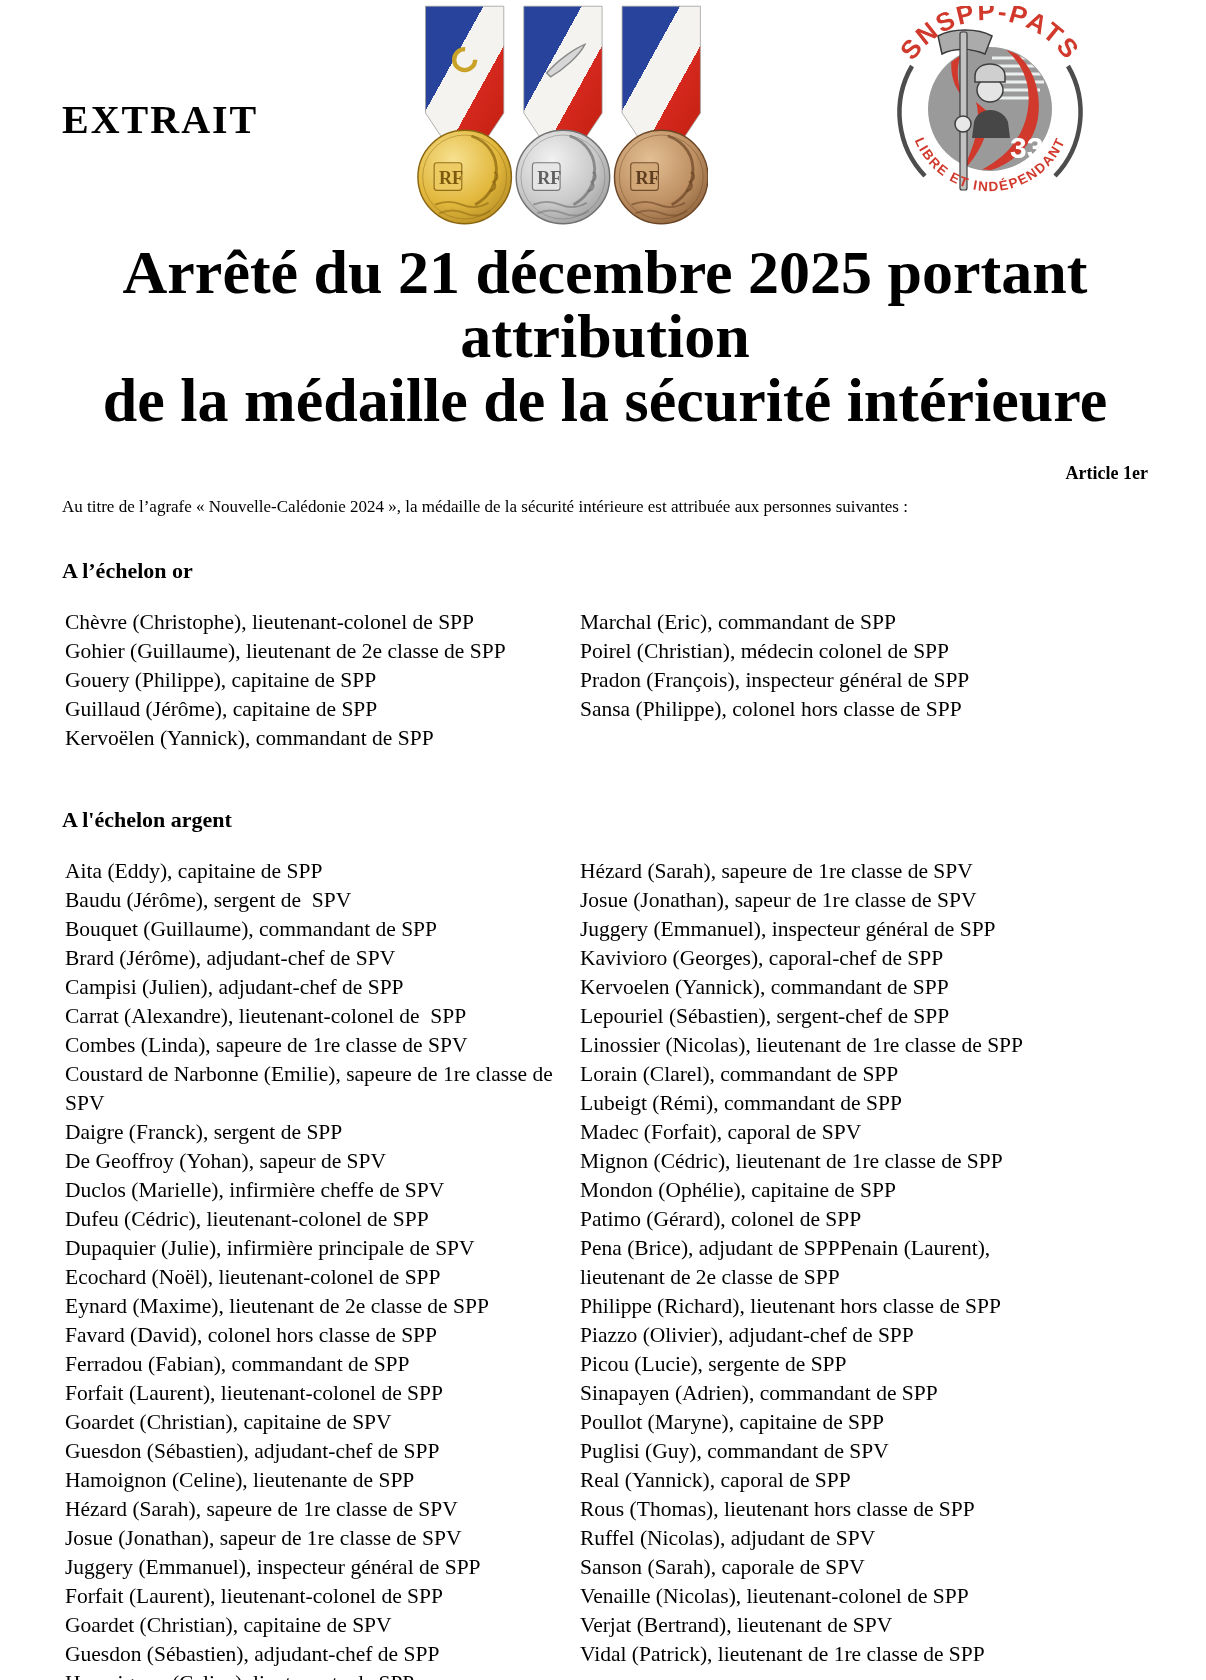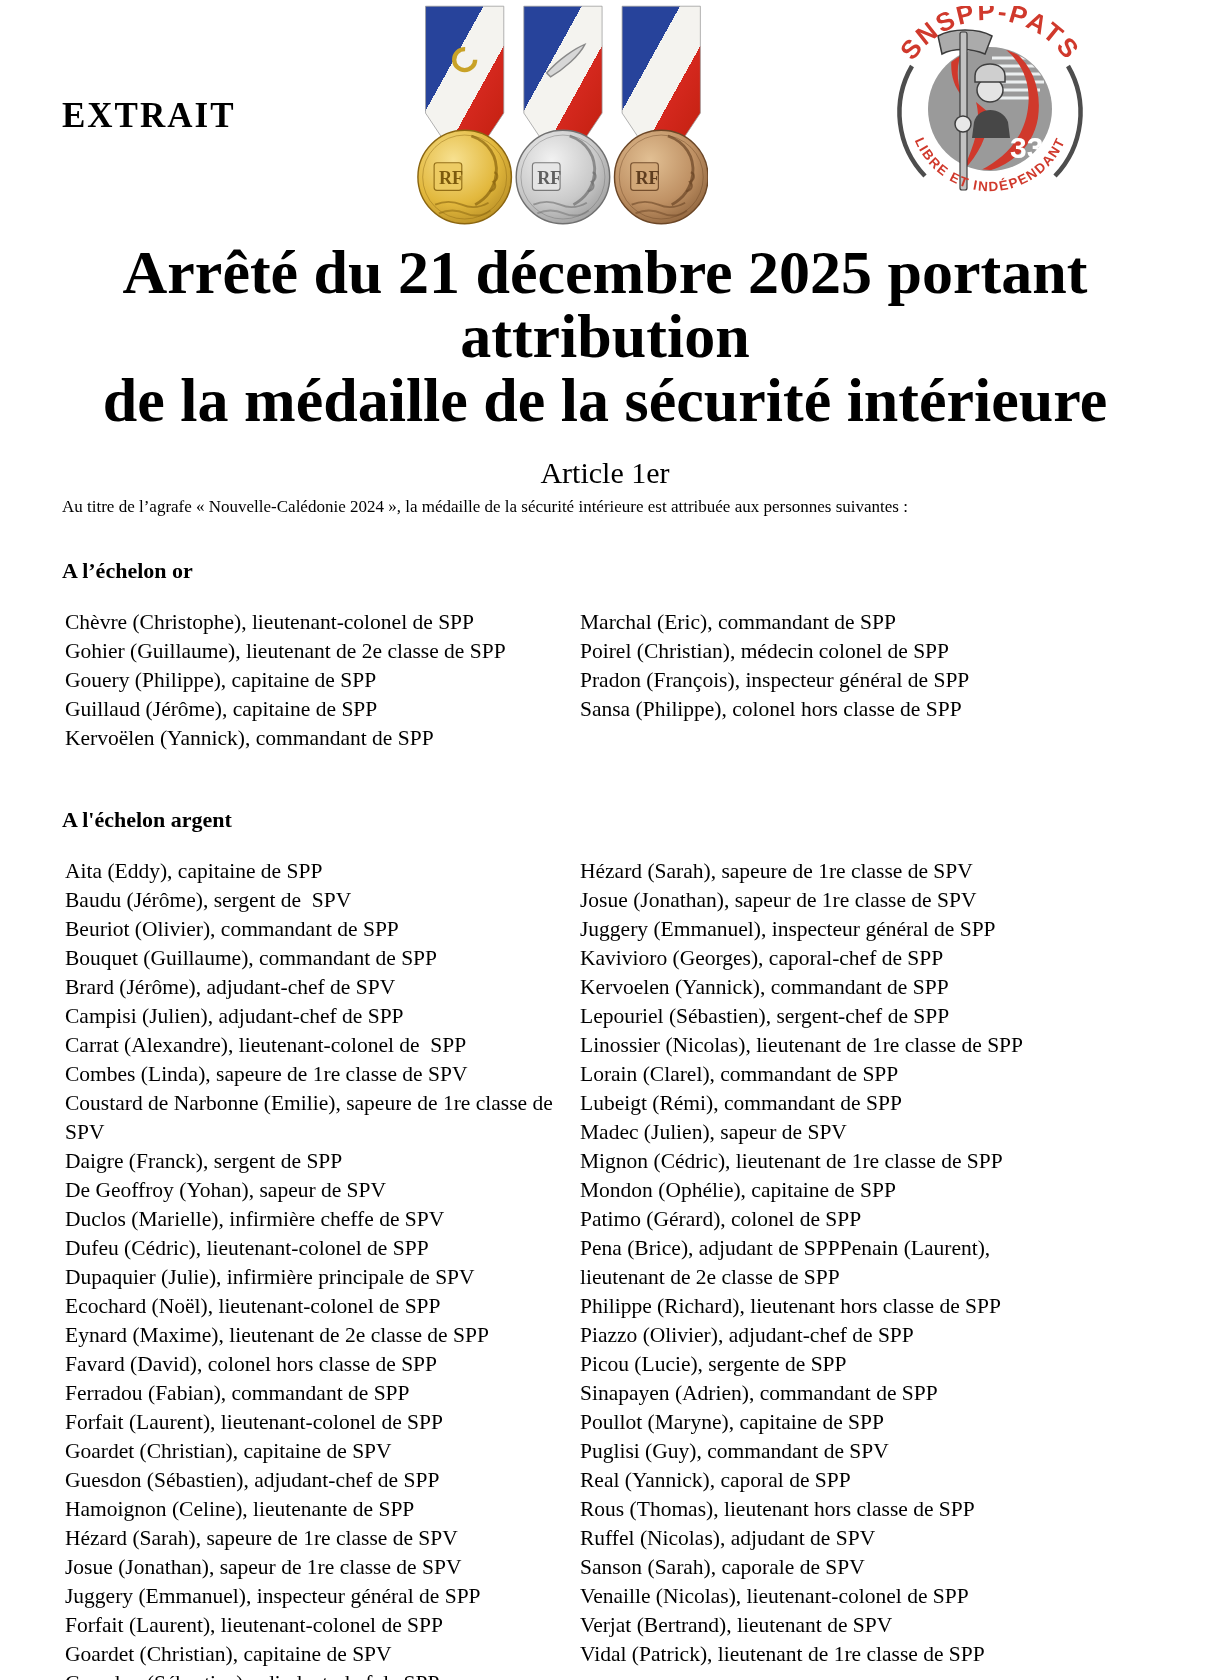--- a/index.html
+++ b/index.html
@@ -4,34 +4,34 @@
 <style>
   html,body{margin:0;padding:0;background:#ffffff;}
   body{
     width:1206px;height:1680px;overflow:hidden;position:relative;
     font-family:"Liberation Serif","DejaVu Serif",serif;color:#000;
   }
   
   .header{position:relative;height:232px;}
   .extrait{
     position:absolute;left:62px;top:96px;
-    font-size:35px;font-weight:bold;letter-spacing:2px;
+    font-size:40px;font-weight:bold;letter-spacing:2px;
   }
   .medals{position:absolute;left:416px;top:4px;}
   .logo{position:absolute;left:890px;top:6px;}
   
   .content{padding:0 58px 0 62px;}
   .doc-title{
     margin:8px 0 0 0;text-align:center;
     font-size:62px;font-weight:bold;line-height:64px;letter-spacing:0;
   }
   .doc-title span{display:block;}
   .article-heading{
-    margin-top:26px;text-align:center;
-    font-size:30px;font-weight:normal;line-height:30px;
+    margin-top:26px;text-align:right;
+    font-size:18px;font-weight:bold;line-height:30px;
   }
   .intro{
     margin:3px 0 0 0;max-width:1045px;
     font-size:17px;line-height:31px;
   }
   .section-heading{
     margin-top:34px;font-size:22px;font-weight:bold;line-height:30px;
     text-decoration-thickness:2px;text-underline-offset:4px;
   }
   .section-heading.argent{margin-top:52px;}
@@ -200,21 +200,20 @@
         <div class="person">Pradon (François), inspecteur général de SPP</div>
         <div class="person">Sansa (Philippe), colonel hors classe de SPP</div>
       </div>
   </div>
 
   <div class="section-heading argent">A l'échelon argent</div>
   <div class="cols">
     <div class="col-left">
         <div class="person">Aita (Eddy), capitaine de SPP</div>
         <div class="person">Baudu (Jérôme), sergent de  SPV</div>
-        <div class="person">Beuriot (Olivier), commandant de SPP</div>
         <div class="person">Bouquet (Guillaume), commandant de SPP</div>
         <div class="person">Brard (Jérôme), adjudant-chef de SPV</div>
         <div class="person">Campisi (Julien), adjudant-chef de SPP</div>
         <div class="person">Carrat (Alexandre), lieutenant-colonel de  SPP</div>
         <div class="person">Combes (Linda), sapeure de 1re classe de SPV</div>
         <div class="person">Coustard de Narbonne (Emilie), sapeure de 1re classe de SPV</div>
         <div class="person">Daigre (Franck), sergent de SPP</div>
         <div class="person">De Geoffroy (Yohan), sapeur de SPV</div>
         <div class="person">Duclos (Marielle), infirmière cheffe de SPV</div>
         <div class="person">Dufeu (Cédric), lieutenant-colonel de SPP</div>
@@ -238,21 +237,21 @@
     <div class="col-right">
         <div class="person">Hézard (Sarah), sapeure de 1re classe de SPV</div>
         <div class="person">Josue (Jonathan), sapeur de 1re classe de SPV</div>
         <div class="person">Juggery (Emmanuel), inspecteur général de SPP</div>
         <div class="person">Kavivioro (Georges), caporal-chef de SPP</div>
         <div class="person">Kervoelen (Yannick), commandant de SPP</div>
         <div class="person">Lepouriel (Sébastien), sergent-chef de SPP</div>
         <div class="person">Linossier (Nicolas), lieutenant de 1re classe de SPP</div>
         <div class="person">Lorain (Clarel), commandant de SPP</div>
         <div class="person">Lubeigt (Rémi), commandant de SPP</div>
-        <div class="person">Madec (Julien), sapeur de SPV</div>
+        <div class="person">Madec (Forfait), caporal de SPV</div>
         <div class="person">Mignon (Cédric), lieutenant de 1re classe de SPP</div>
         <div class="person">Mondon (Ophélie), capitaine de SPP</div>
         <div class="person">Patimo (Gérard), colonel de SPP</div>
         <div class="person">Pena (Brice), adjudant de SPPPenain (Laurent), lieutenant de 2e classe de SPP</div>
         <div class="person">Philippe (Richard), lieutenant hors classe de SPP</div>
         <div class="person">Piazzo (Olivier), adjudant-chef de SPP</div>
         <div class="person">Picou (Lucie), sergente de SPP</div>
         <div class="person">Sinapayen (Adrien), commandant de SPP</div>
         <div class="person">Poullot (Maryne), capitaine de SPP</div>
         <div class="person">Puglisi (Guy), commandant de SPV</div>

